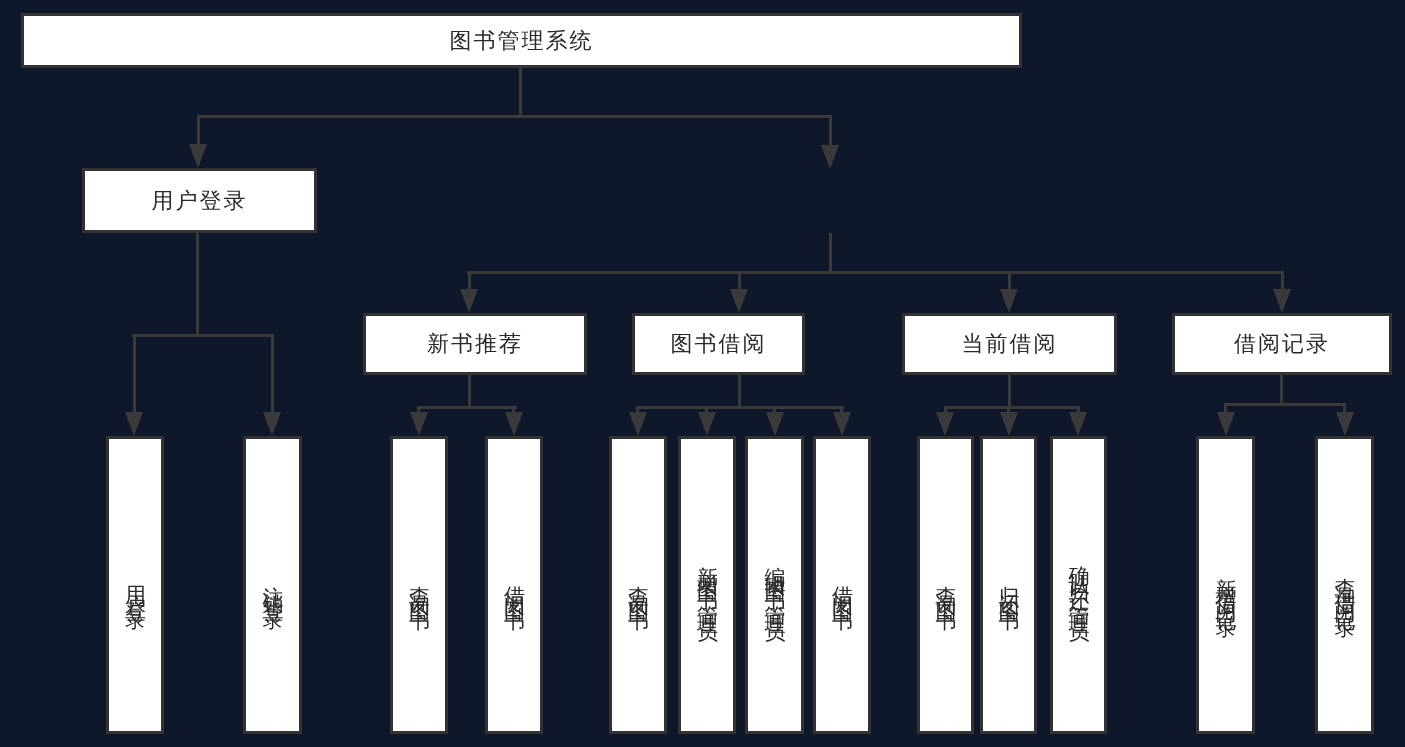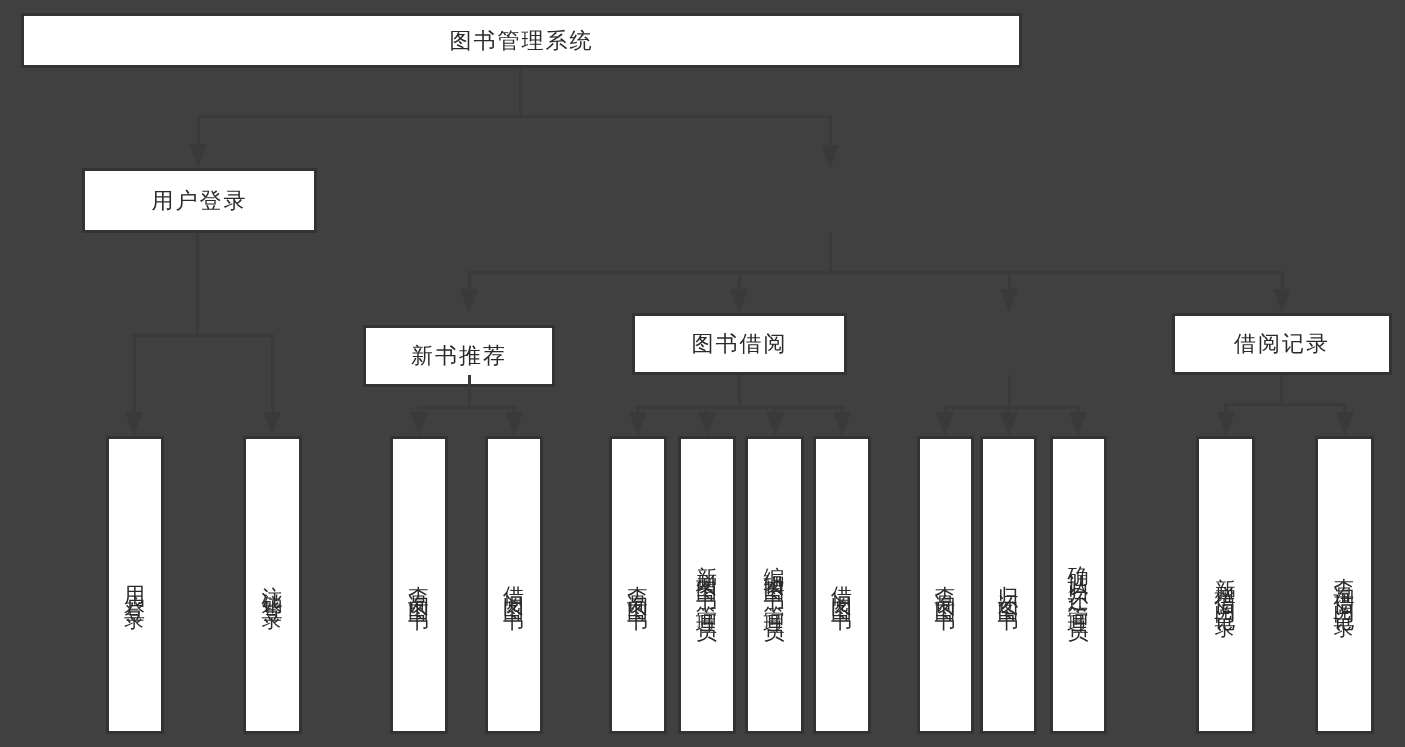--- a/index.html
+++ b/index.html
@@ -1,20 +1,20 @@
 <!DOCTYPE html>
 <html><head>
 <meta charset="utf-8">
 <style>
   html,body{margin:0;padding:0;background:#ffffff;}
   #canvas{
     position:relative;
     width:1405px;height:747px;
-    background:#404040;
-    font-family:Liberation Sans, sans-serif;
+    background:#0f172a;
+    font-family:Liberation Serif, serif;
     overflow:hidden;
   }
   .node{
     position:absolute;
     box-sizing:border-box;
     border:3px solid #333333;
     background:#ffffff;
     display:flex;align-items:center;justify-content:center;
     color:#2a2a2a;
   }
@@ -46,22 +46,23 @@
 </style>
 </head>
 <body>
 
 <div id="canvas">
 
   <div class="node hnode" style="left:21px;top:13px;width:1001px;height:55px;">图书管理系统</div>
 
   <div class="node hnode" style="left:82px;top:168px;width:235px;height:65px;">用户登录</div>
 
-  <div class="node hnode" style="left:363px;top:313px;width:192px;height:62px;margin-top:12px;">新书推荐</div>
-  <div class="node hnode" style="left:632px;top:313px;width:215px;height:62px;">图书借阅</div>
+  <div class="node hnode" style="left:363px;top:313px;width:224px;height:62px;">新书推荐</div>
+  <div class="node hnode" style="left:632px;top:313px;width:173px;height:62px;">图书借阅</div>
+  <div class="node hnode" style="left:902px;top:313px;width:215px;height:62px;">当前借阅</div>
   <div class="node hnode" style="left:1172px;top:313px;width:220px;height:62px;">借阅记录</div>
 
   <div class="node vnode" style="left:106px;top:436px;width:58px;height:298px;">
     <span>用户登录</span>
   </div>
   <div class="node vnode" style="left:243px;top:436px;width:59px;height:298px;">
     <span>注销登录</span>
   </div>
 
   <div class="node vnode" style="left:390px;top:436px;width:58px;height:298px;">

